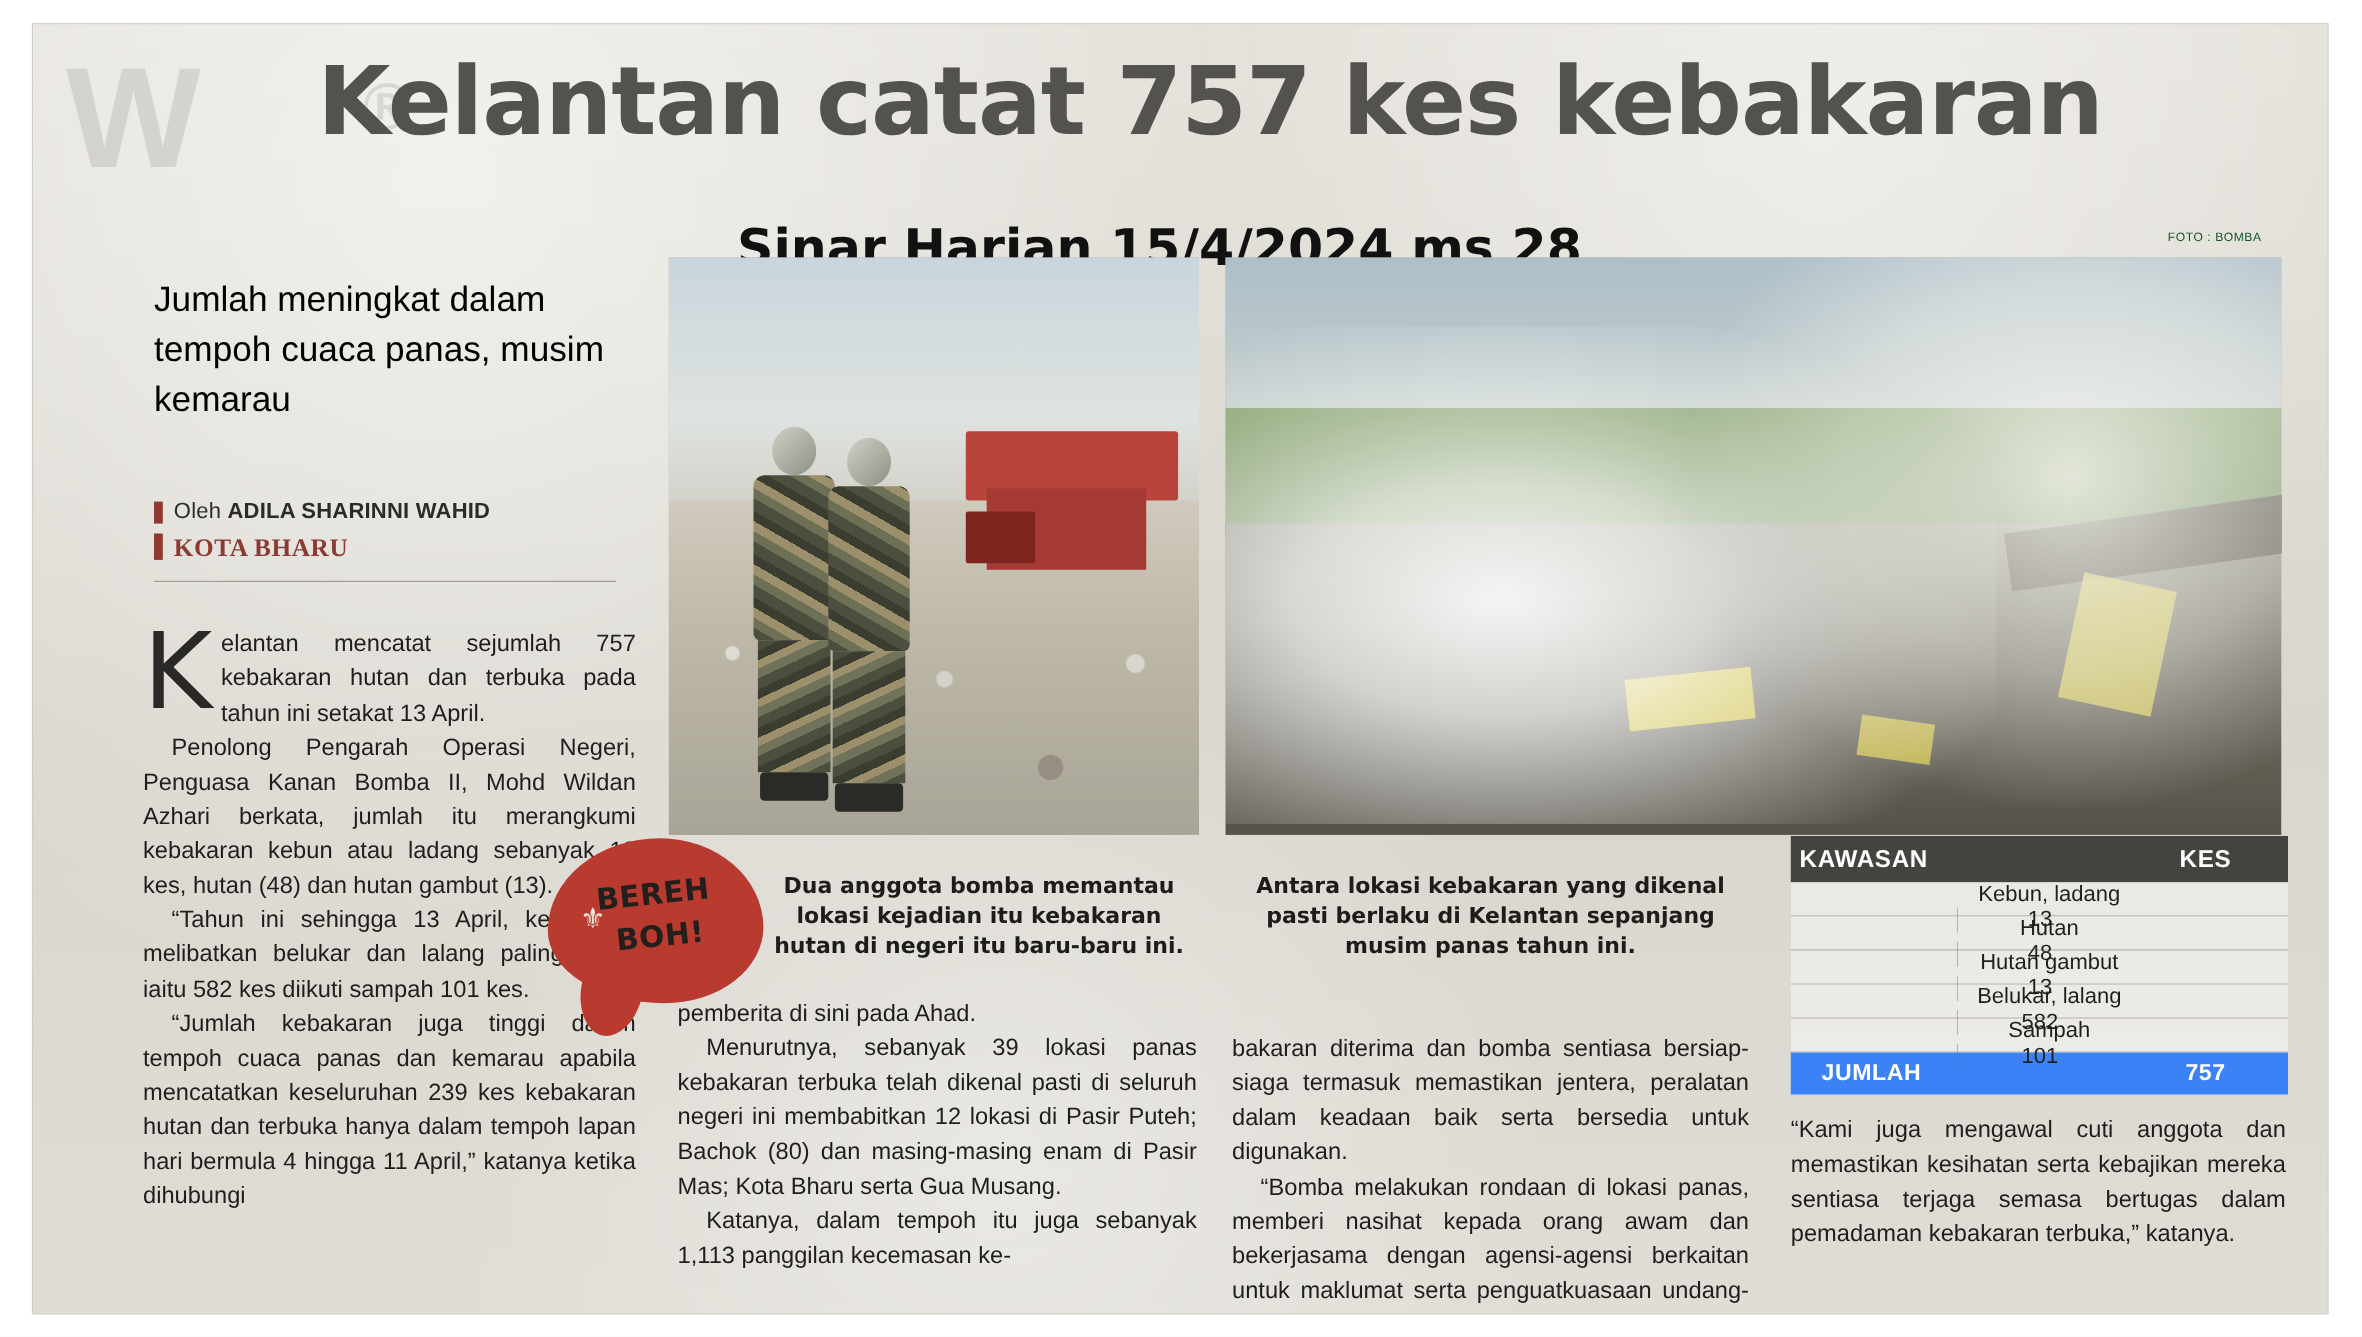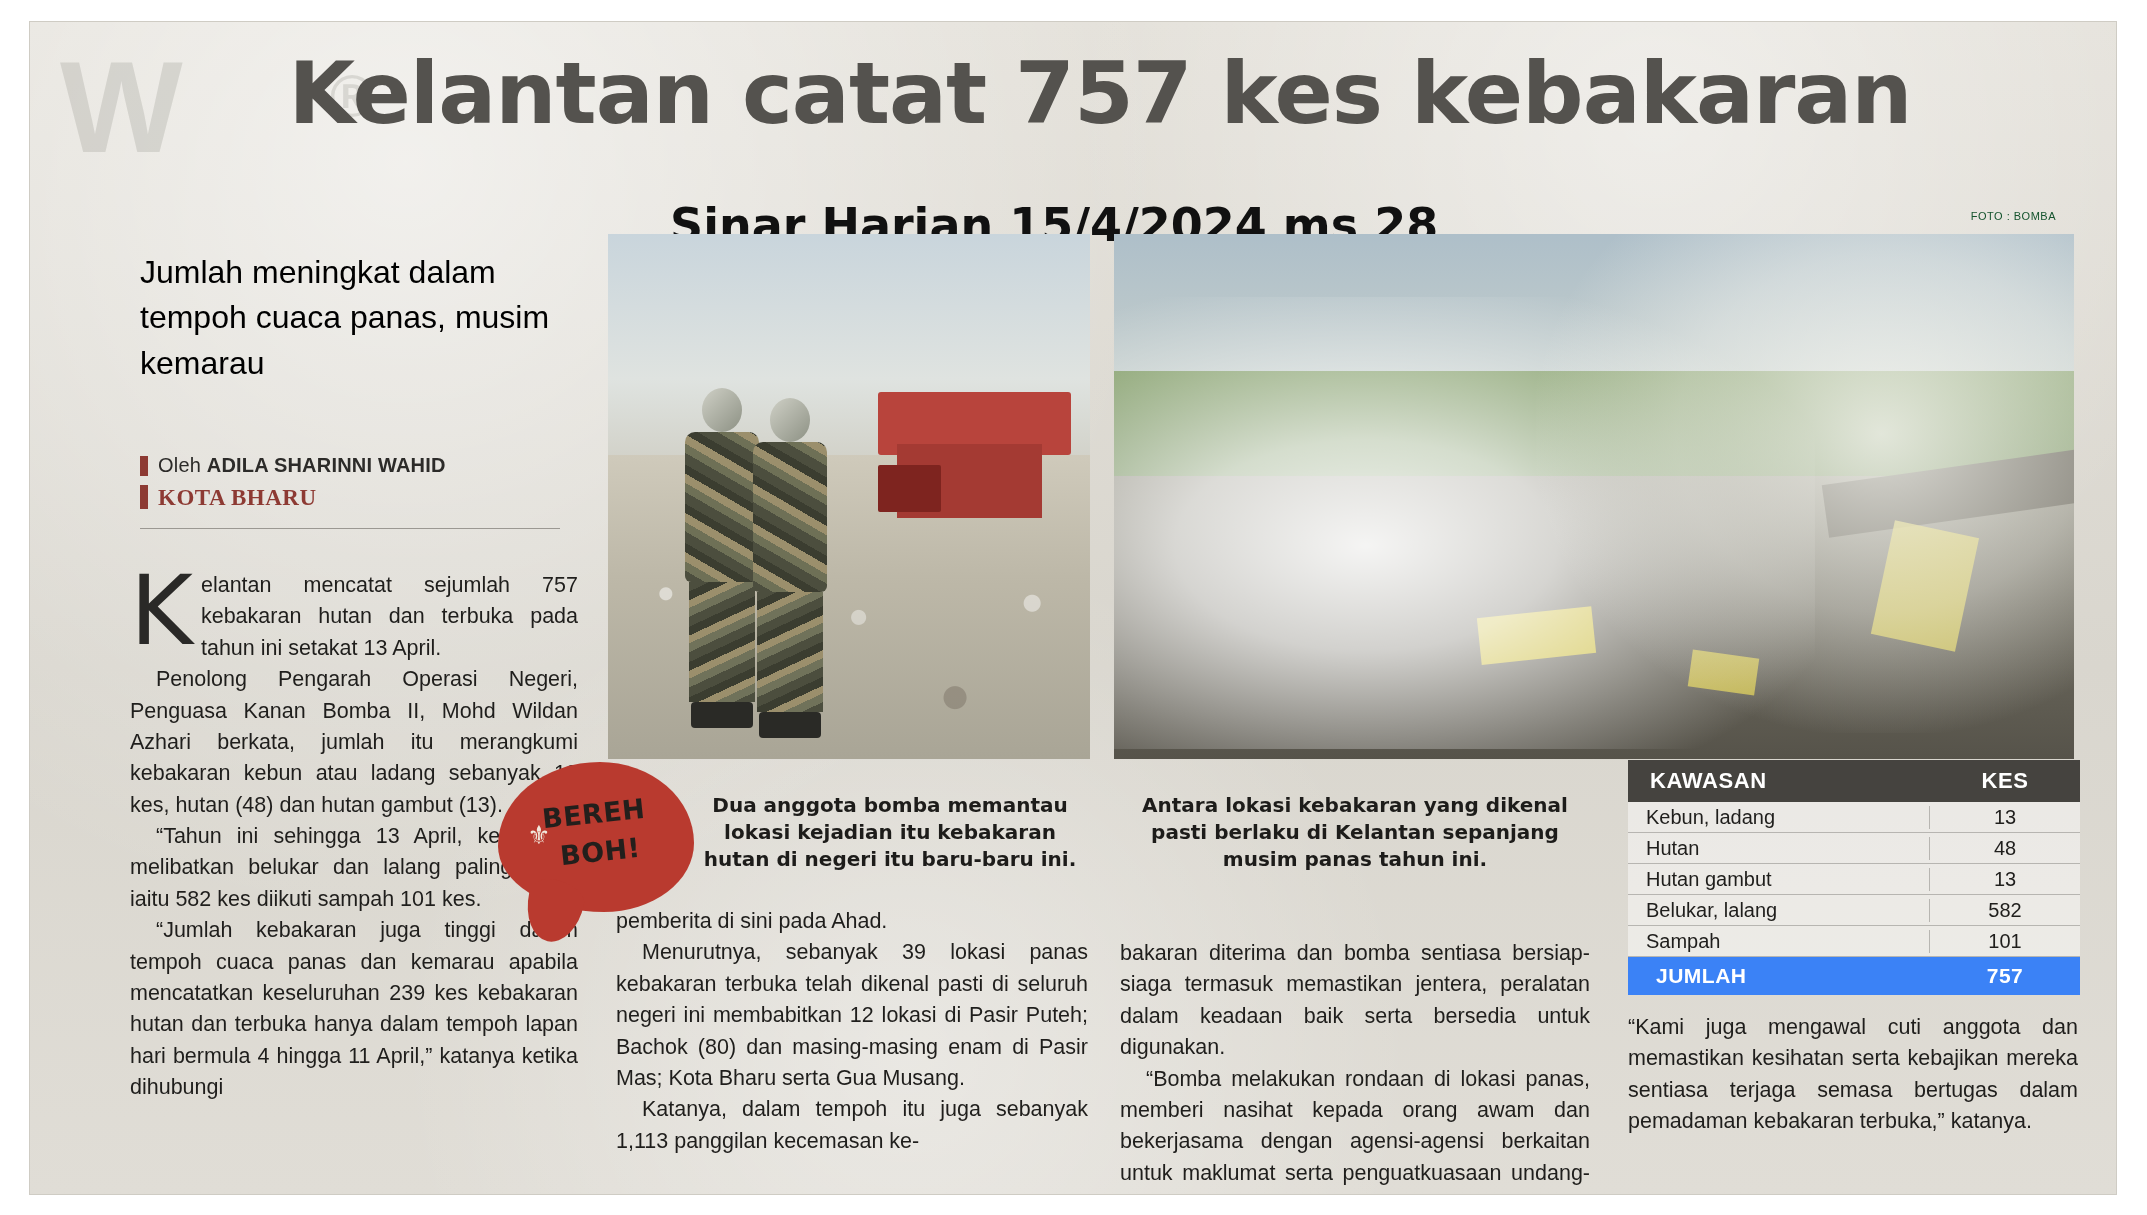--- a/index.html
+++ b/index.html
@@ -299,30 +299,31 @@
   .table .thead {
     display: flex;
     background: #45433f;
     color: #ffffff;
     font-weight: bold;
     font-size: 22px;
     letter-spacing: 0.6px;
     height: 42px;
     align-items: center;
   }
-  .table .thead .c1 { flex: 1 1 auto; padding-left: 22px; }
+  .table .thead .c1 { flex: 1 1 auto; padding-left: 8px; }
   .table .thead .c2 { width: 150px; text-align: center; }
   .table .tbody { background: rgba(255,255,255,0.45); }
   .table .trow {
     display: flex;
     font-size: 20px;
     color: #1f1e1c;
     height: 30px;
     align-items: center;
     border-bottom: 1px solid rgba(120,118,112,0.45);
+    flex-direction: column;
   }
   .table .trow .c1 { flex: 1 1 auto; padding-left: 18px; }
   .table .trow .c2 { width: 150px; text-align: center; border-left: 1px solid rgba(120,118,112,0.45); }
   .table .tfoot {
     display: flex;
     background: #3b82f6;
     color: #ffffff;
     font-weight: bold;
     font-size: 21px;
     height: 38px;

